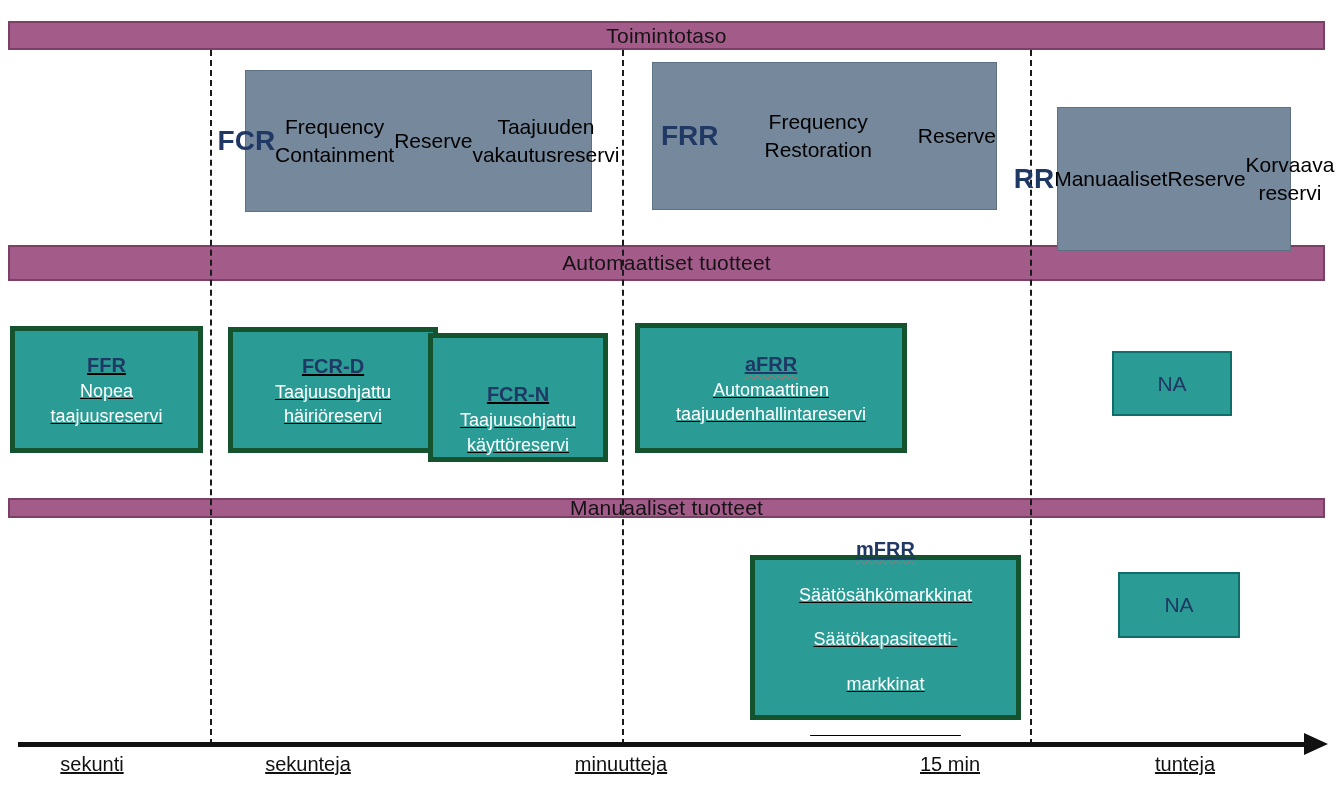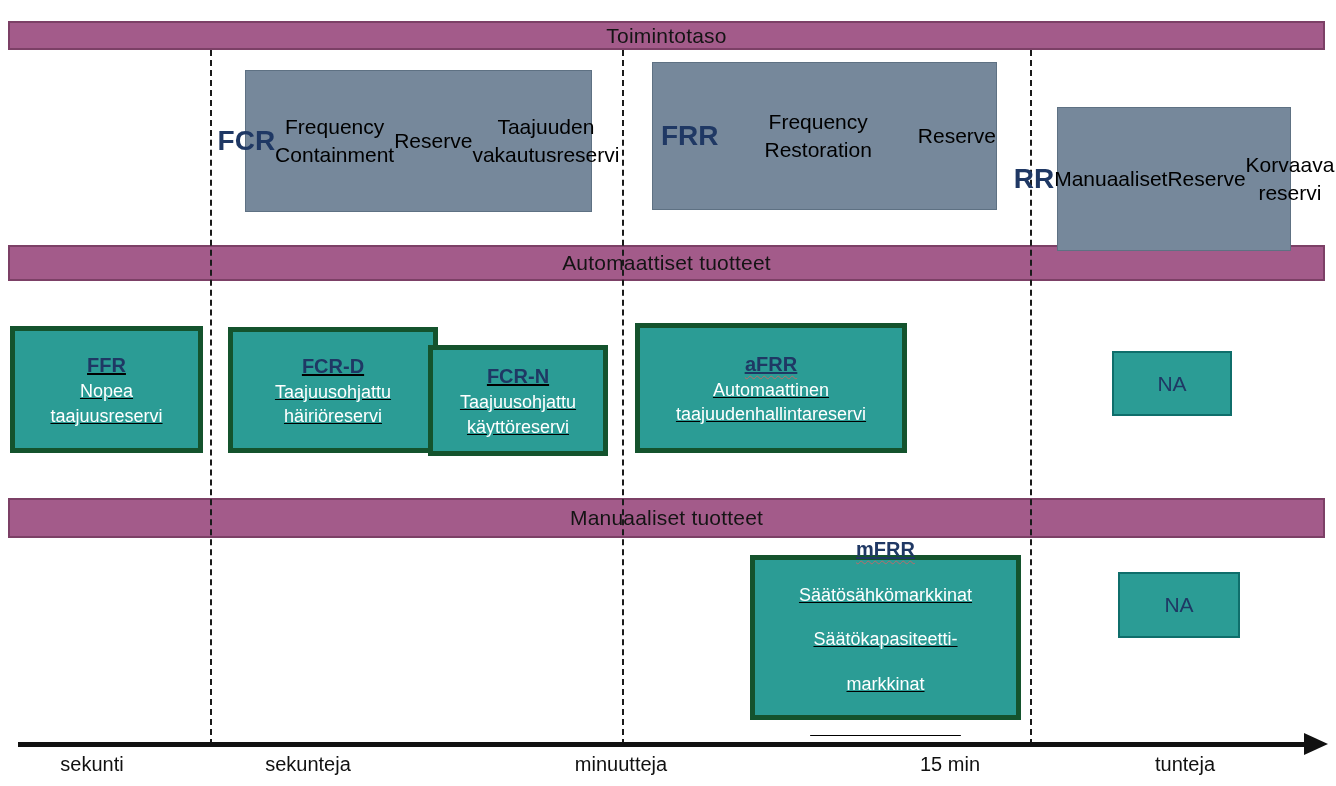--- a/index.html
+++ b/index.html
@@ -16,21 +16,21 @@
     left:8px;width:1317px;
     background:#A35B8A;
     border:2px solid #7C4066;
     box-sizing:border-box;
     display:flex;align-items:center;justify-content:center;
     font-size:21px;color:#141414;
     letter-spacing:0.2px;
   }
   .band-1{top:21px;height:29px;}
   .band-2{top:245px;height:36px;}
-  .band-3{top:498px;height:40px;}
+  .band-3{top:498px;height:20px;}
 
   
   .dash{
     position:absolute;top:50px;height:695px;width:0;
     border-left:2px dashed #1a1a1a;
   }
   .dash-1{left:210px;}
   .dash-2{left:622px;}
   .dash-3{left:1030px;}
 
@@ -56,21 +56,21 @@
     border:5px solid #14532d;
     box-sizing:border-box;
     display:flex;flex-direction:column;align-items:center;justify-content:center;
     text-align:center;
     text-decoration:underline;
   }
   .tbox .title{font-size:20px;font-weight:bold;color:#1F3864;line-height:1.4;}
   .tbox .line{font-size:18px;color:#ffffff;line-height:1.35;}
   .tbox-ffr{left:10px;top:326px;width:193px;height:127px;}
   .tbox-fcrd{left:228px;top:327px;width:210px;height:126px;}
-  .tbox-fcrn{left:428px;top:345px;width:180px;height:111px;}
+  .tbox-fcrn{left:428px;top:333px;width:180px;height:129px;justify-content:flex-end;}
   .tbox-afrr{left:635px;top:323px;width:272px;height:130px;}
   .tbox-mfrr{left:750px;top:555px;width:271px;height:165px;gap:20px;}
   .na-box{
     position:absolute;
     background:#2B9C95;
     border:2px solid #0F6E6B;
     box-sizing:border-box;
     display:flex;align-items:center;justify-content:center;
     font-size:21px;color:#1F3864;
   }
@@ -88,21 +88,21 @@
   }
   .axis-arrow{
     position:absolute;left:1304px;top:733px;width:0;height:0;
     border-left:24px solid #111111;
     border-top:11px solid transparent;
     border-bottom:11px solid transparent;
   }
   .axis-label{
     position:absolute;top:753px;
     transform:translateX(-50%);
-    font-size:20px;color:#111111;white-space:nowrap;
+    font-size:20px;color:#111111;white-space:nowrap;text-decoration:underline;
   }
   .al-1{left:92px;}
   .al-2{left:308px;}
   .al-3{left:621px;}
   .al-4{left:950px;}
   .al-5{left:1185px;}
 </style>
 </head>
 <body>
 

